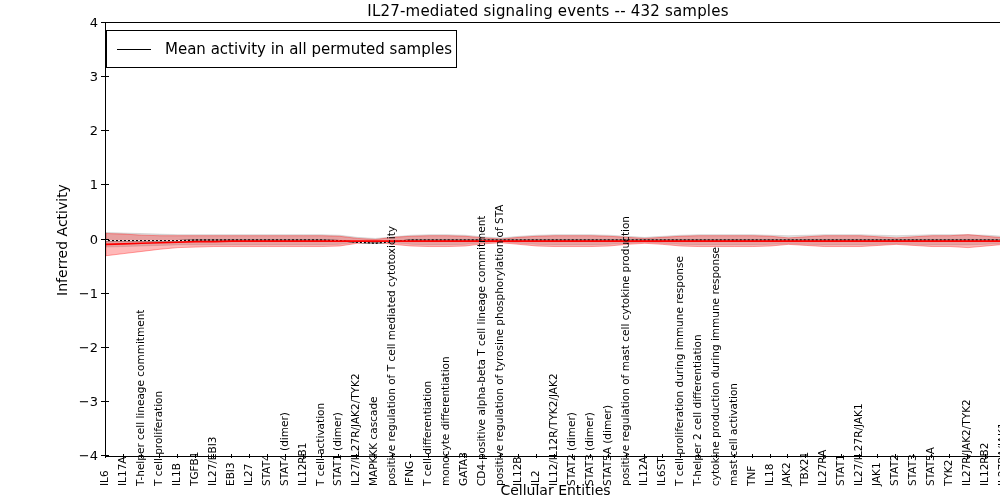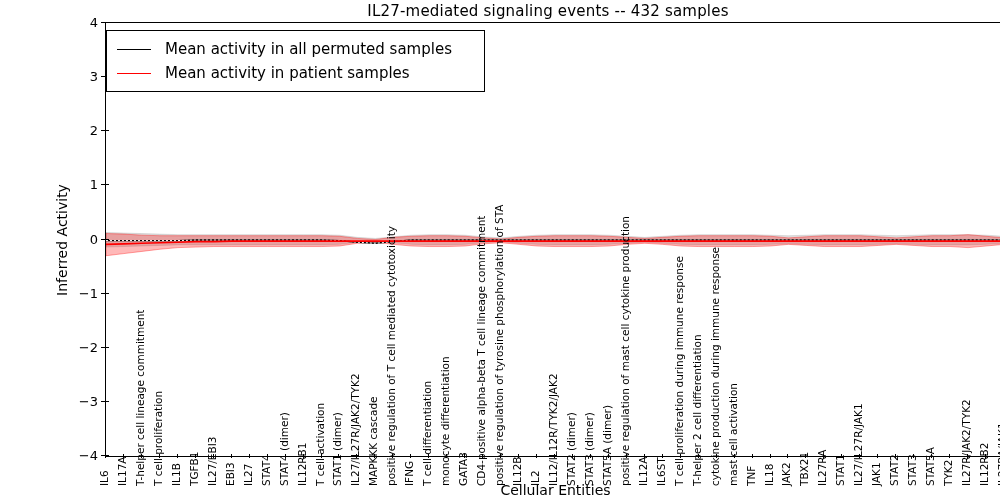--- a/index.html
+++ b/index.html
@@ -38,21 +38,21 @@
   .xtickmark{position:absolute;top:0;width:1px;height:4px;background:#000;}
   #xlabel{
     position:absolute;left:57px;top:482px;width:901px;text-align:center;
     font-size:14px;color:#000;
   }
 
   
   #legend{
     position:absolute;left:58px;top:30px;
     border:1px solid #000;background:#fff;
-    padding:6px 32px 6px 10px;
+    padding:6px 4px 6px 10px;
   }
   .legrow{display:flex;align-items:center;height:24px;}
   .legline{width:34px;height:0;border-top:1.6px solid #000;margin-right:14px;flex:none;}
   .legline.red{border-top-color:#ff0000;}
   .legtxt{font-size:15px;color:#000;white-space:nowrap;}
 </style>
 </head>
 <body>
 
 <div id="root">
@@ -196,19 +196,15 @@
       <div class="xtickmark" style="left: 898px; top: -4px; height: 4px;"></div>
       <div class="xlab" style="left: 902px; bottom: 2px;">IL27RA/JAK1</div>
     </div>
   <div id="xlabel">Cellular Entities</div>
 
   <div id="legend">
     <div class="legrow">
       <span class="legline"></span>
       <span class="legtxt">Mean activity in all permuted samples</span>
     </div>
-    <div class="legrow">
-      <span class="legline red"></span>
-      <span class="legtxt">Mean activity in patient samples</span>
-    </div>
   </div>
 
 </div>
 
 </body></html>

